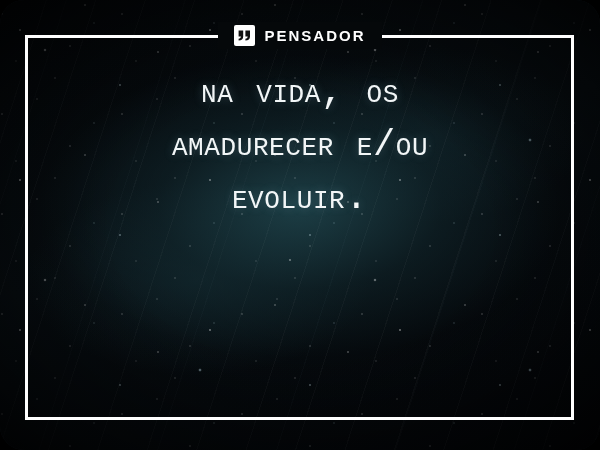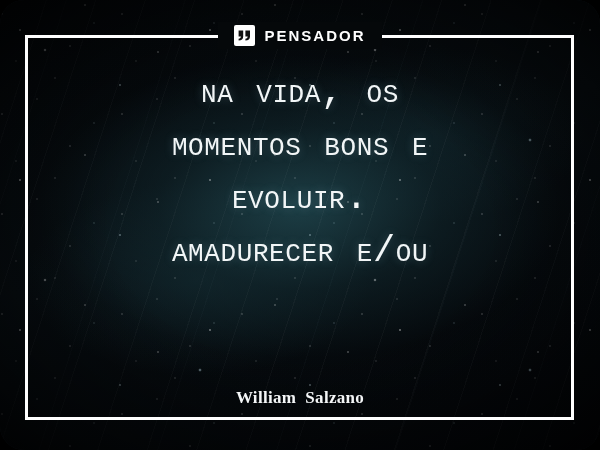--- a/index.html
+++ b/index.html
@@ -194,20 +194,18 @@
           <path d="M0.6 0.4 h4.6 v6.0 c0 2.4 -1.6 3.9 -4.6 4.2 v-1.9 c1.5 -0.25 2.3 -1.0 2.3 -2.2 h-2.3 z" fill="#111111" transform="translate(0,0)"></path>
           <path d="M7.4 0.4 h4.6 v6.0 c0 2.4 -1.6 3.9 -4.6 4.2 v-1.9 c1.5 -0.25 2.3 -1.0 2.3 -2.2 h-2.3 z" fill="#111111"></path>
         </svg>
       </span>
       <span class="brand-word">PENSADOR</span>
     </div>
   </div>
 
   <div class="quote-block">
     <div class="quote-line">Na vida, os</div>
-    <div class="quote-line">momentos bons e</div>
+    <div class="quote-line">amadurecer e/ou</div>
     <div class="quote-line">evoluir.</div>
-    <div class="quote-line">amadurecer e/ou</div>
   </div>
 
-  <div class="author">William  Salzano</div>
 
 </div>
 
 </body></html>

